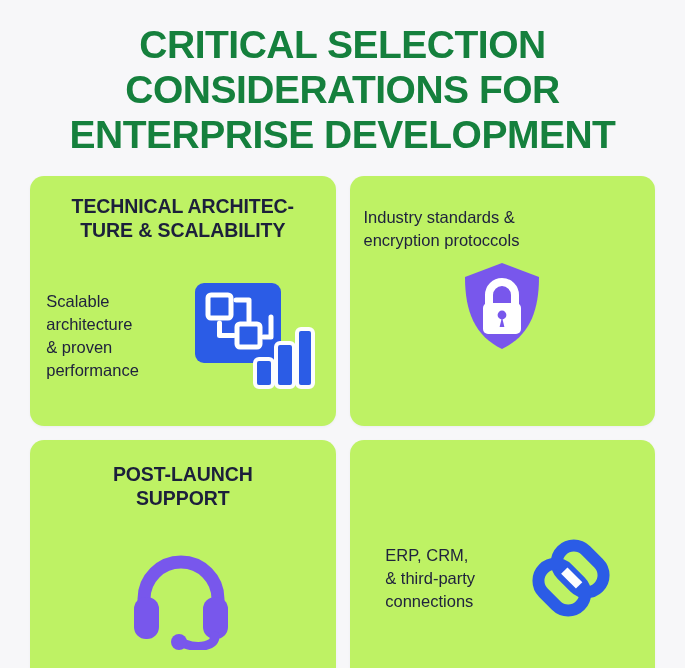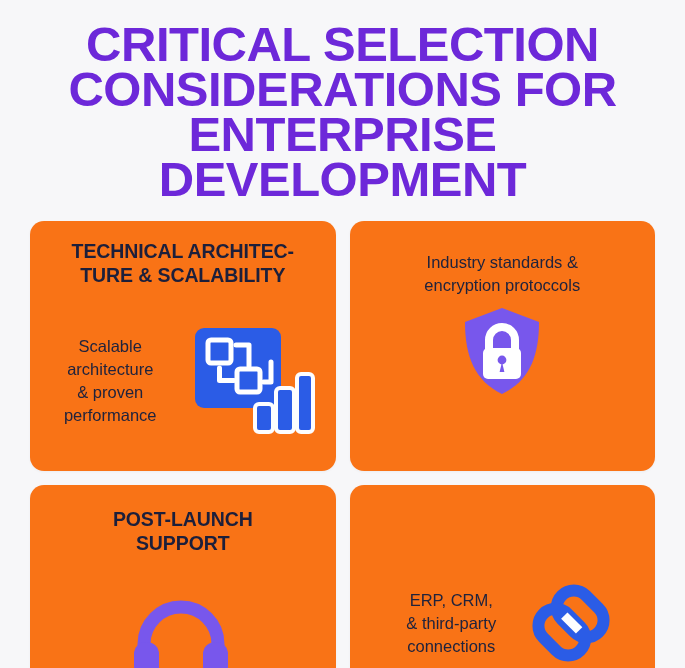--- a/index.html
+++ b/index.html
@@ -21,41 +21,41 @@
     width: 685px;
     height: 668px;
     position: relative;
     padding: 0 30px;
   }
 
   
   .title {
     padding-top: 22px;
     text-align: center;
-    font-size: 49px;
+    font-size: 39px;
     line-height: 45px;
     font-weight: bold;
     letter-spacing: -0.5px;
-    color: #6d28d9;
+    color: #15803d;
     text-transform: uppercase;
     white-space: pre-line;
   }
 
   
   .grid {
     margin-top: 19px;
     display: grid;
     grid-template-columns: 1fr 1fr;
     grid-template-rows: 250px 250px;
     column-gap: 14px;
     row-gap: 14px;
   }
 
   .card {
-    background: #f97316;
+    background: #bef264;
     border-radius: 14px;
     box-shadow: 0 1px 3px rgba(22, 25, 60, 0.045);
     padding: 18px 14px 10px 14px;
     display: flex;
     flex-direction: column;
     align-items: center;
     overflow: hidden;
   }
 
   .card-title {
@@ -82,21 +82,20 @@
   .card-body.stacked {
     flex-direction: column;
     gap: 8px;
     justify-content: flex-start;
   }
   .card-body.icon-first { flex-direction: row; }
 
   .card-text {
     font-size: 16.5px;
     line-height: 23px;
-    text-align: center;
     color: #20233d;
     white-space: pre-line;
     flex: 0 1 auto;
   }
   .card-body.stacked .card-text { width: 100%; }
 
   .icon-wrap {
     flex: 0 0 auto;
     display: flex;
     align-items: center;

